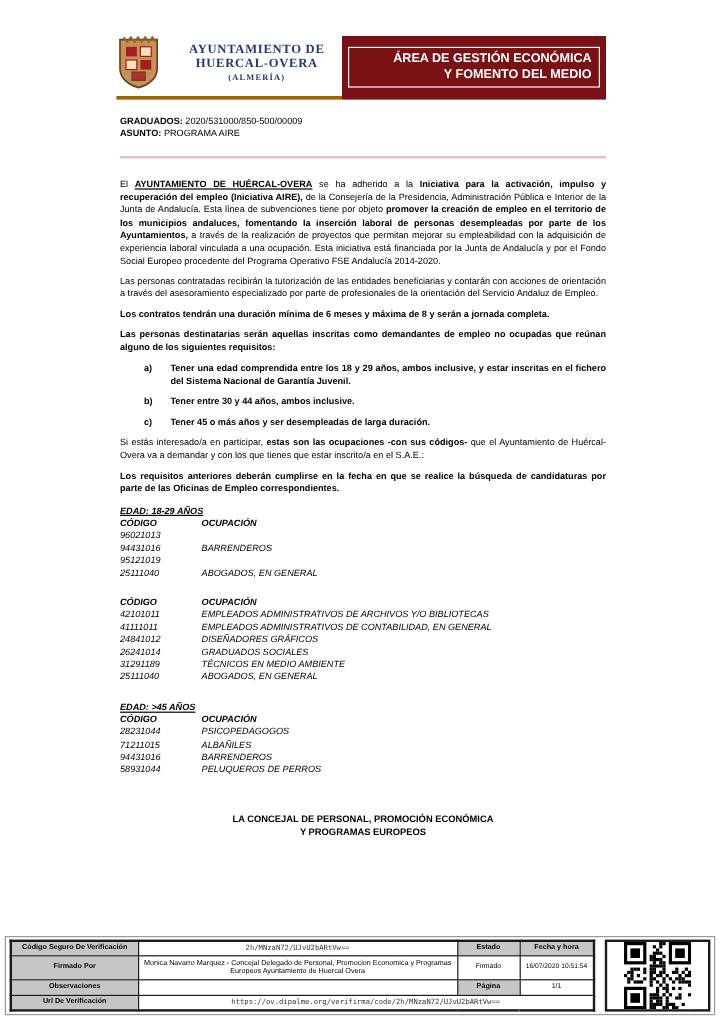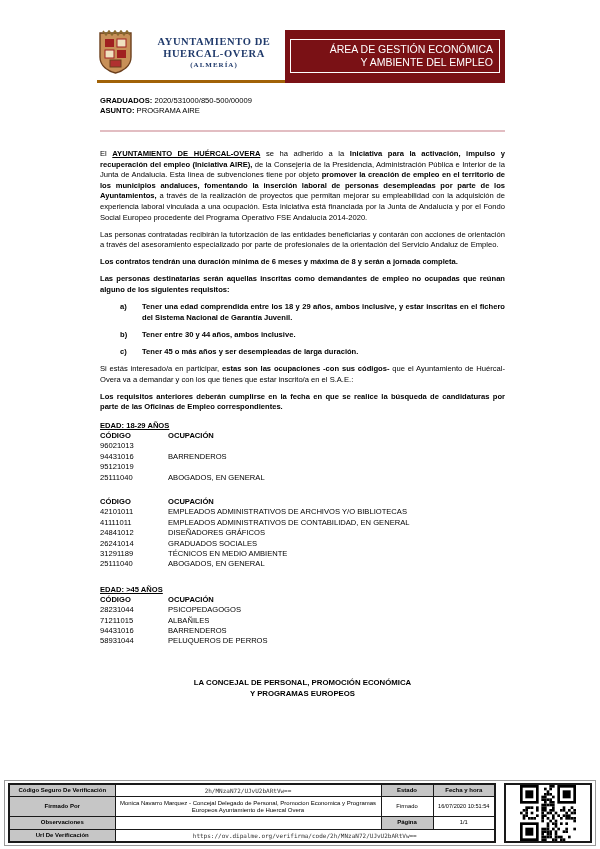--- a/index.html
+++ b/index.html
@@ -18,35 +18,35 @@
   .logo { width:37px; height:45px; flex:0 0 auto; }
   .org-name {
     flex:1; text-align:center; color:#203a6b;
     font-family:"Liberation Serif", serif; font-weight:bold;
   }
   .org-line1, .org-line2 { font-size:10.5px; line-height:12px; letter-spacing:0.6px; }
   .org-line3 { font-size:7px; line-height:9px; letter-spacing:1px; margin-top:1px; }
   .banner { flex:1; background:#7a1115; padding:9px 5px 0 5px; }
   .banner-inner {
     border:1px solid #ffffff; padding:3px 6px; text-align:right;
-    color:#ffffff; font-weight:normal; font-size:10.5px; line-height:13px;
+    color:#ffffff; font-weight:bold; font-size:10.5px; line-height:13px;
   }
   
   .meta { margin:13px 95px 0 100px; font-size:7.6px; line-height:10px; }
   .meta .lbl { font-weight:bold; }
   .pink-rule { height:2px; background:#e2bdc2; margin:14px 95px 17px 100px; }
   
   .content { margin:0 95px 0 100px; font-size:7.6px; line-height:10.6px; }
   .para { text-align:justify; margin-bottom:6.5px; }
   .run-bold { font-weight:bold; }
   .run-underline { text-decoration:underline; }
   .list-item { position:relative; padding-left:42px; margin-bottom:6.5px; text-align:justify; font-weight:bold; }
   .li-marker { position:absolute; left:20px; }
   
-  .occ-group { margin-top:0; }
+  .occ-group { margin-top:0;font-style:italic; }
   .occ-title { font-weight:bold; text-decoration:underline; margin-top:7px; line-height:11px; }
   .occ-row { display:flex; line-height:10.4px; }
   .occ-head { font-weight:bold; }
   .occ-code { width:68px; flex:0 0 auto; }
   .occ-name { flex:1; }
   .occ-group + .occ-group { margin-top:14px; }
   
   .signature { margin-top:30px; text-align:center; font-weight:bold; font-size:7.8px; line-height:11px; }
   
   .footer-outer {
@@ -87,21 +87,21 @@
       </svg>
       <div class="org-name">
         <div class="org-line1">AYUNTAMIENTO DE</div>
         <div class="org-line2">HUERCAL-OVERA</div>
         <div class="org-line3">(ALMERÍA)</div>
       </div>
     </div>
     <div class="banner">
       <div class="banner-inner">
         <div>ÁREA DE GESTIÓN ECONÓMICA</div>
-        <div>Y AMBIENTE DEL EMPLEO</div>
+        <div>Y FOMENTO DEL MEDIO</div>
       </div>
     </div>
   </div>
 
   <div class="meta">
     <div><span class="lbl">GRADUADOS:</span> <span>2020/531000/850-500/00009</span></div>
     <div><span class="lbl">ASUNTO:</span> <span>PROGRAMA AIRE</span></div>
   </div>
 
   <div class="pink-rule"></div>

